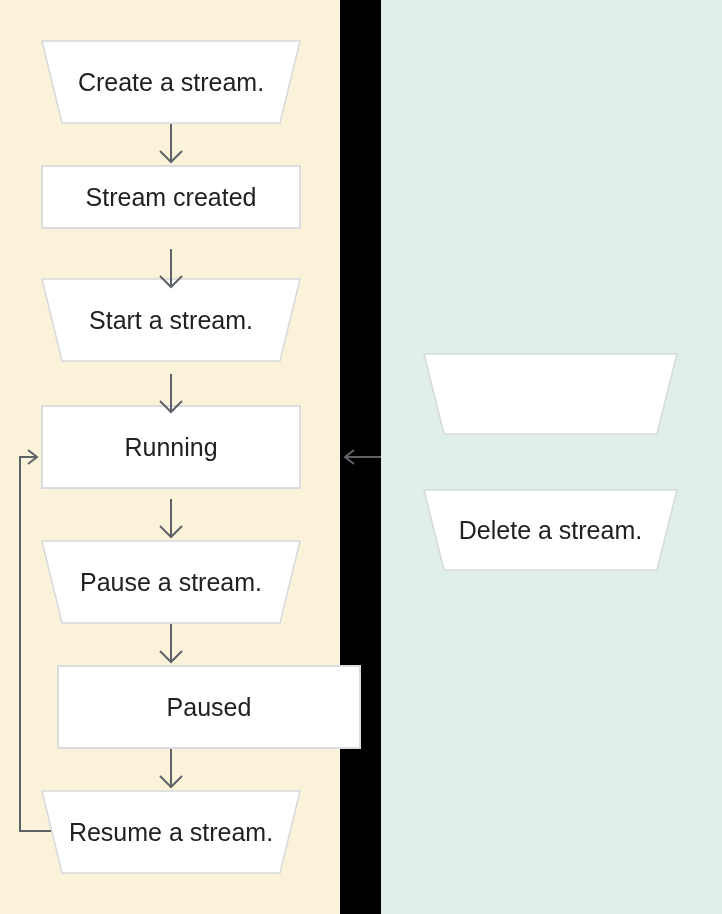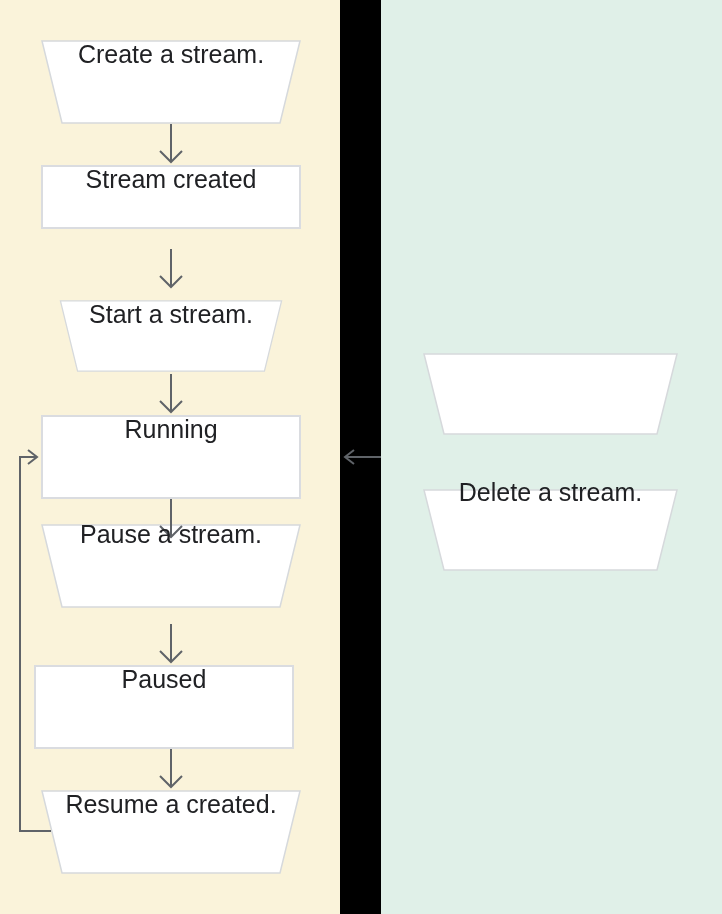--- a/index.html
+++ b/index.html
@@ -15,20 +15,21 @@
     position: absolute;
     top: 0;
     height: 914px;
   }
   .panel-left  { left: 0;   width: 340px; background: var(--lifecycle-panel, #FAF3DA); }
   .panel-right { left: 381px; width: 341px; background: var(--actions-panel, #E0F0E8); }
 
   .node {
     position: absolute;
     display: flex;
+    align-items: center;
     justify-content: center;
     box-sizing: border-box;
   }
   .node .shape {
     position: absolute;
     inset: 0;
     width: 100%;
     height: 100%;
     display: block;
   }
@@ -76,49 +77,49 @@
     <polygon class="trap-poly" points="1,1 259,1 239,83 21,83"></polygon>
   </svg>
   <div class="label">Create a stream.</div>
 </div>
 
 <div class="node" style="left:41px; top:165px; width:260px; height:64px">
   <div class="rect-shape"></div>
   <div class="label">Stream created</div>
 </div>
 
-<div class="node" style="left:41px; top:300px; width:260px; height:72px">
+<div class="node" style="left:41px; top:278px; width:260px; height:84px">
   <svg class="shape" viewBox="0 0 260 84">
     <polygon class="trap-poly" points="1,1 259,1 239,83 21,83"></polygon>
   </svg>
   <div class="label">Start a stream.</div>
 </div>
 
-<div class="node" style="left:41px; top:415px; width:260px; height:84px">
+<div class="node" style="left:41px; top:405px; width:260px; height:84px">
   <div class="rect-shape"></div>
   <div class="label">Running</div>
 </div>
 
-<div class="node" style="left:41px; top:520px; width:260px; height:92px">
+<div class="node" style="left:41px; top:536px; width:260px; height:92px">
   <svg class="shape" viewBox="0 0 260 84">
     <polygon class="trap-poly" points="1,1 259,1 239,83 21,83"></polygon>
   </svg>
   <div class="label">Pause a stream.</div>
 </div>
 
-<div class="node" style="left:34px; top:665px; width:260px; height:84px">
+<div class="node" style="left:57px; top:665px; width:304px; height:84px">
   <div class="rect-shape"></div>
   <div class="label">Paused</div>
 </div>
 
 <div class="node" style="left:41px; top:790px; width:260px; height:84px">
   <svg class="shape" viewBox="0 0 260 84">
     <polygon class="trap-poly" points="1,1 259,1 239,83 21,83"></polygon>
   </svg>
-  <div class="label">Resume a created.</div>
+  <div class="label">Resume a stream.</div>
 </div>
 
 <div class="node" style="left:423px; top:353px; width:255px; height:82px">
   <svg class="shape" viewBox="0 0 255 82">
     <polygon class="trap-poly" points="1,1 254,1 234,81 21,81"></polygon>
   </svg>
 </div>
 
 <div class="node" style="left:423px; top:478px; width:255px; height:104px">
   <svg class="shape" viewBox="0 0 255 82">

